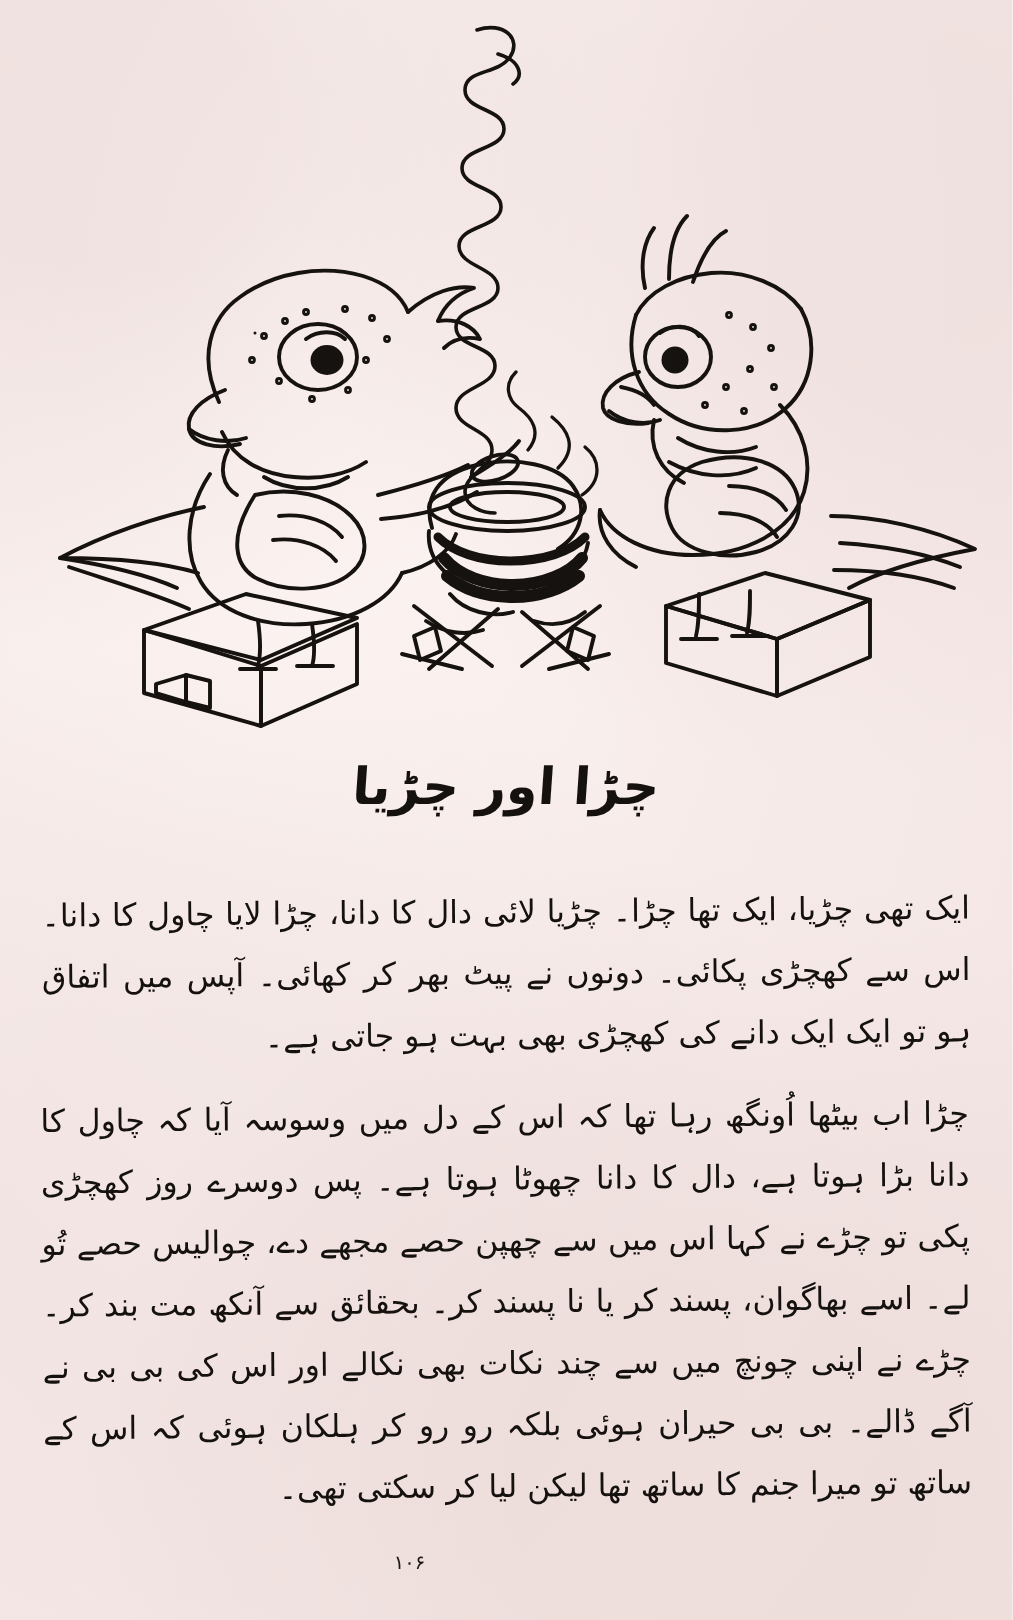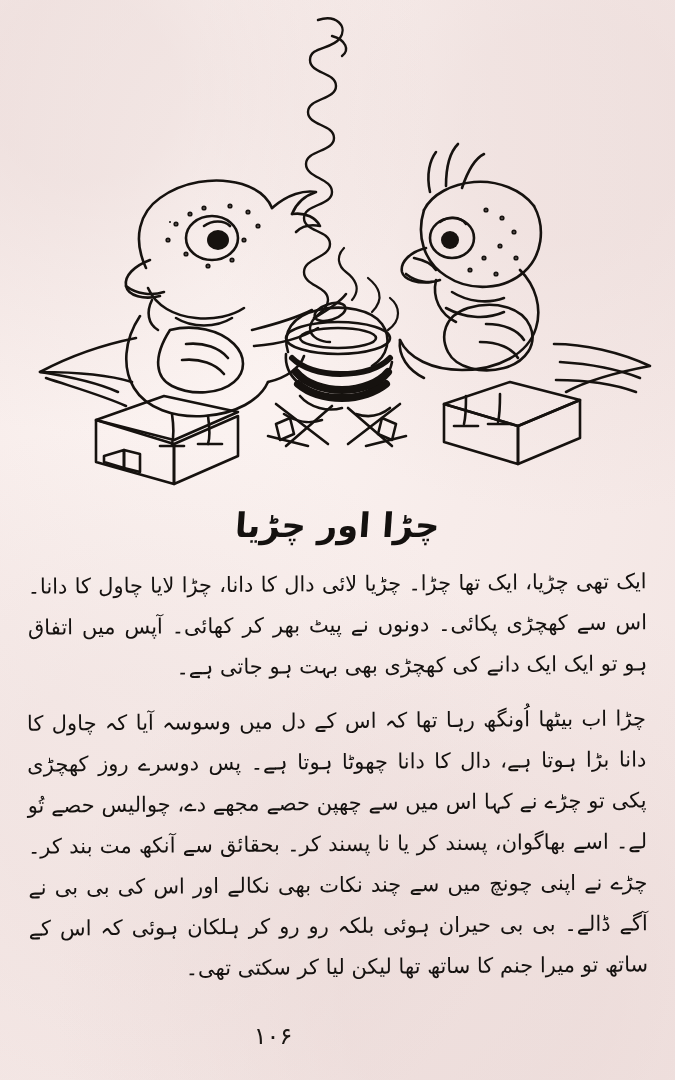--- a/index.html
+++ b/index.html
@@ -52,21 +52,21 @@
     font-family: "DejaVu Sans", sans-serif;
     font-size: 34px;
     font-weight: 700;
     color: #14110f;
     direction: rtl;
     letter-spacing: 1px;
     transform: skewX(-4deg);
   }
   .body-text {
     position: absolute;
-    top: 564px;
+    top: 588px;
     left: 28px;
     width: 619px;
     direction: rtl;
     text-align: right;
     color: #14110f;
   }
   .para {
     font-size: 21px;
     line-height: 1.95;
     margin: 0 0 10px 0;
@@ -77,21 +77,21 @@
     font-family: "DejaVu Sans", sans-serif;
   }
   .para.p1 { text-indent: 0; }
   .para.p2 { margin-top: 14px; }
   .page-number {
     position: absolute;
     left: 0;
     bottom: 30px;
     width: 546px;
     text-align: center;
-    font-size: 24px;
+    font-size: 13px;
     color: #1a1613;
     direction: rtl;
     font-family: "DejaVu Sans", sans-serif;
   }
 </style>
 </head>
 <body>
 
 <div class="page">
 

